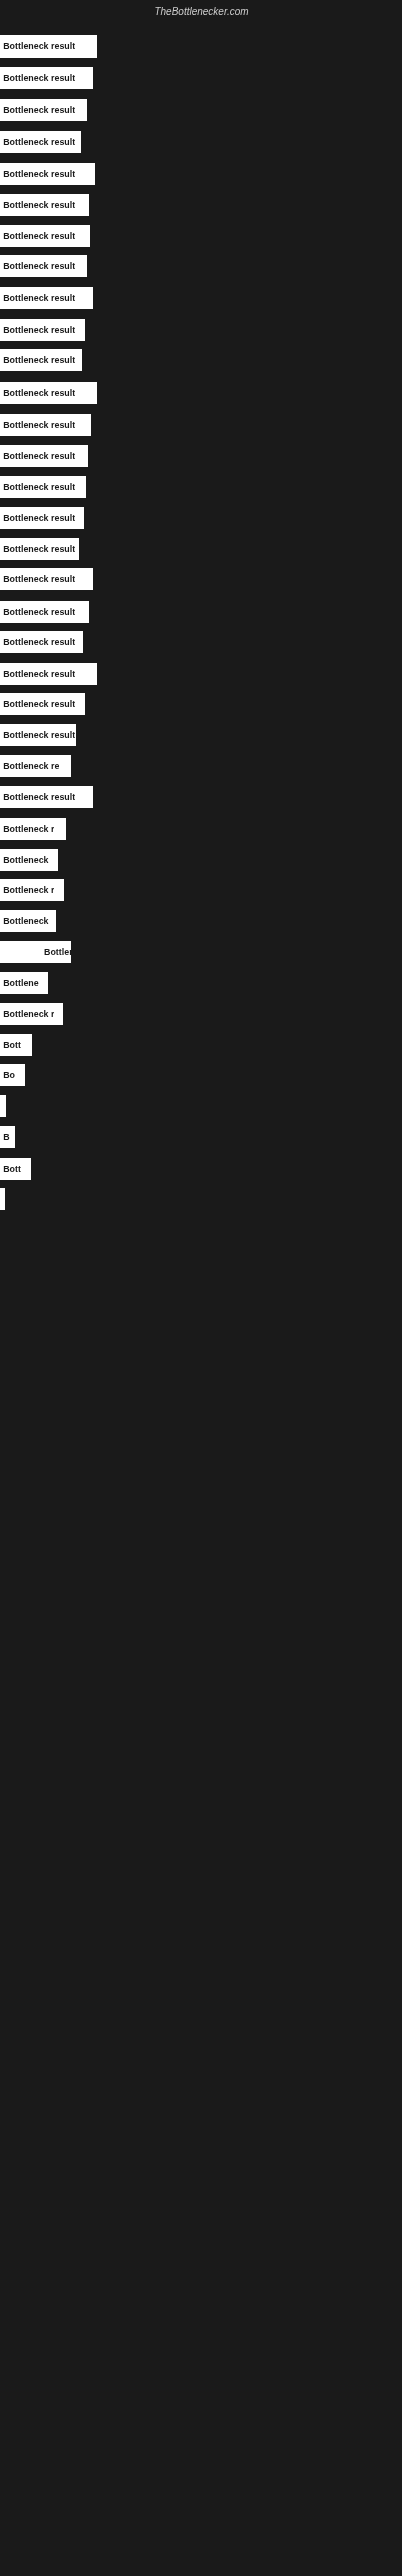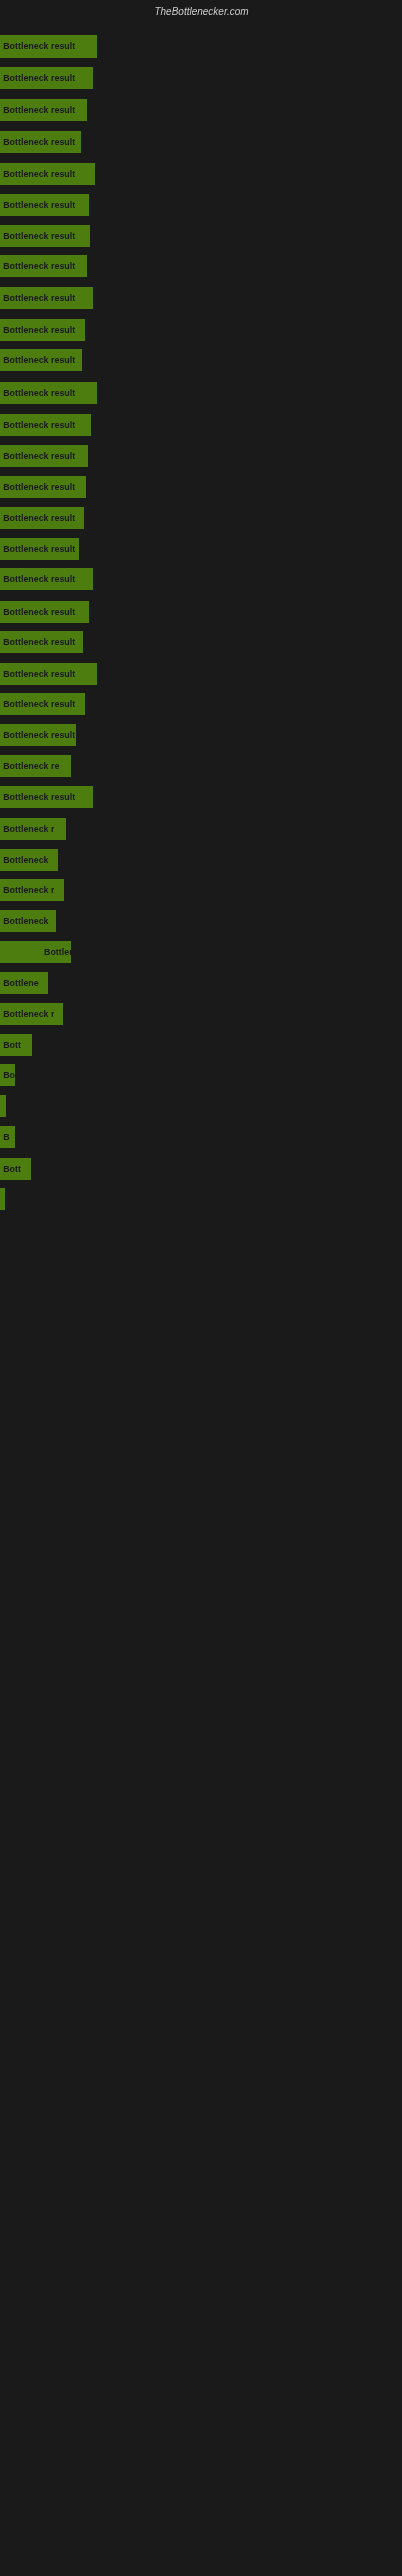--- a/index.html
+++ b/index.html
@@ -28,21 +28,21 @@
       position: relative;
       width: 403px;
       height: 2544px;
       overflow: hidden;
     }
 
     .bar-item {
       position: absolute;
       left: 0;
       height: 22.5px;
-      background-color: #4d7c0f;
+      background-color: #ffffff;
       display: flex;
       align-items: center;
       padding-left: 3.2px;
     }
 
     .bar-label {
       color: #1a1a1a;
       font-size: 8.9px;
       font-weight: bold;
       white-space: nowrap;
@@ -149,21 +149,21 @@
     </div>
     <div class="bar-item" style="top: 951px; width: 48px;">
       <span class="bar-label">Bottlene</span>
     </div>
     <div class="bar-item" style="top: 982px; width: 63px;">
       <span class="bar-label">Bottleneck r</span>
     </div>
     <div class="bar-item" style="top: 1013px; width: 32px;">
       <span class="bar-label">Bott</span>
     </div>
-    <div class="bar-item" style="top: 1043px; width: 15px;">
+    <div class="bar-item" style="top: 1043px; width: 25px;">
       <span class="bar-label">Bo</span>
     </div>
     <div class="bar-item" style="top: 1074px; width: 6.4px;">
       <span class="bar-label"></span>
     </div>
     <div class="bar-item" style="top: 1105px; width: 14.5px;">
       <span class="bar-label">B</span>
     </div>
     <div class="bar-item" style="top: 1137px; width: 31px;">
       <span class="bar-label">Bott</span>

